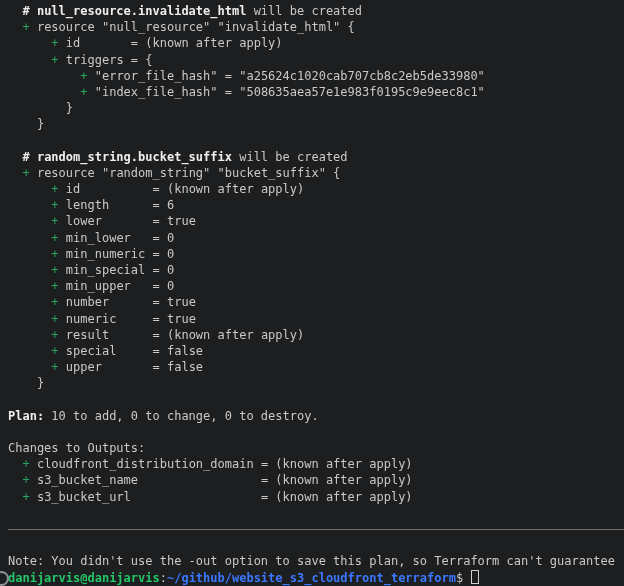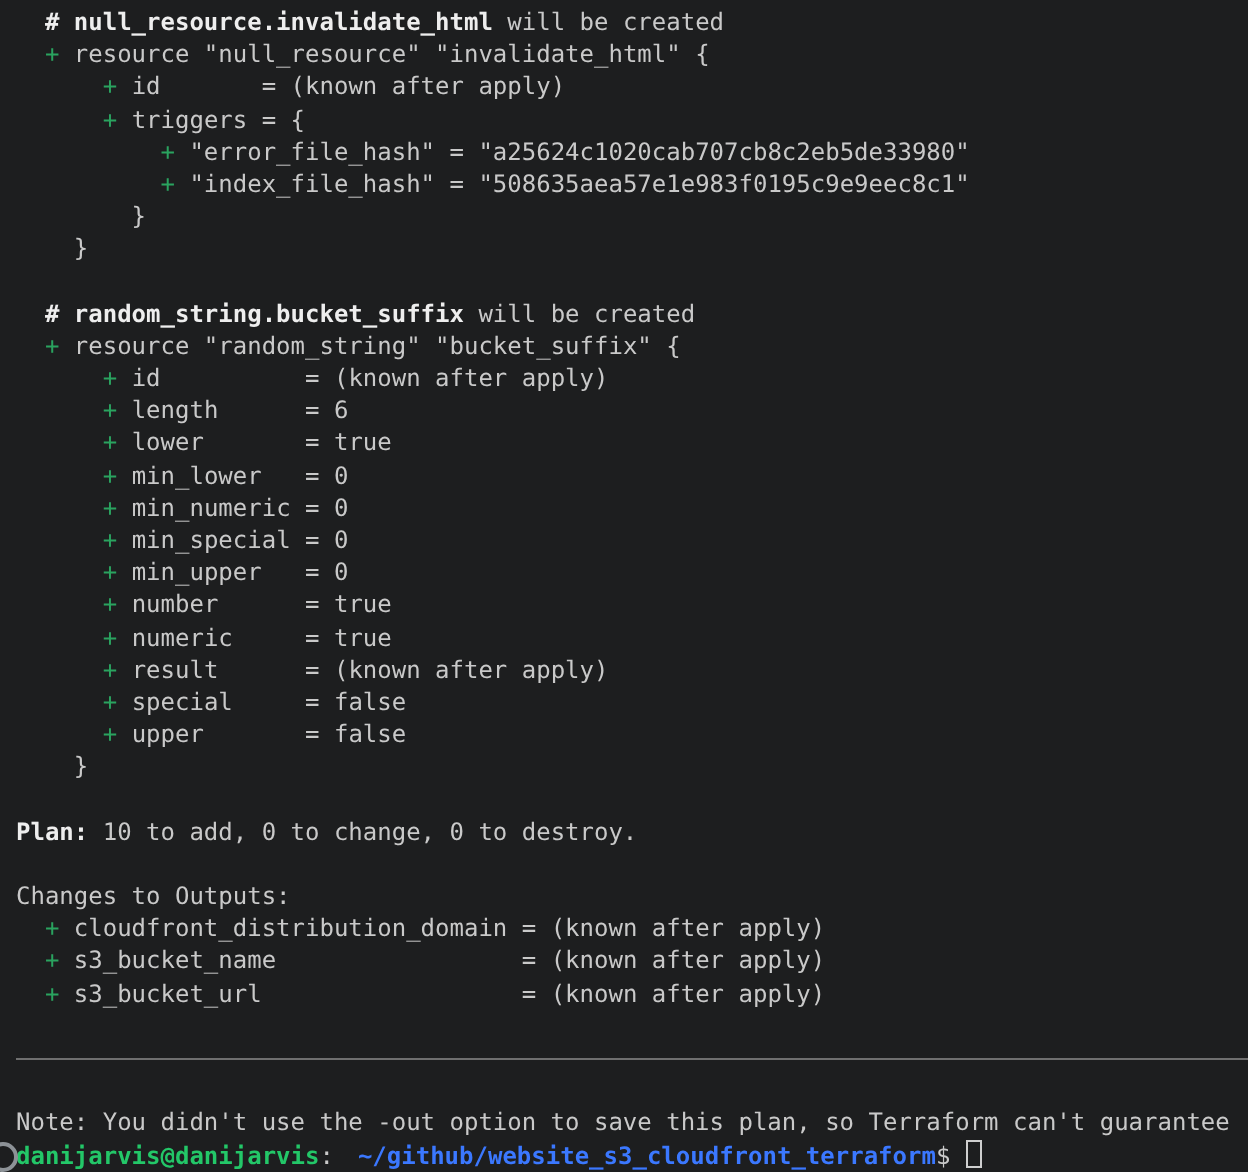--- a/index.html
+++ b/index.html
@@ -32,21 +32,21 @@
     letter-spacing:0;
     white-space:pre;
     color:var(--fg);
     padding:3px 0 0 8px;
   }
   .line{height:16.2px;}
   .s-p{color:var(--fg);}
   .s-b{color:var(--bright);font-weight:bold;}
   .s-g{color:var(--green);}
   .s-gb{color:var(--pgreen);font-weight:bold;text-align:center;}
-  .s-bb{color:var(--blue);font-weight:bold;margin-left:12px;}
+  .s-bb{color:var(--blue);font-weight:bold;}
   .s-cursor{
     display:inline-block;
     width:6px;height:12px;
     border:1px solid var(--cursor);
     vertical-align:-2px;
     margin-left:1px;
   }
   .rule-line{position:relative;}
   .rule{
     position:absolute;

